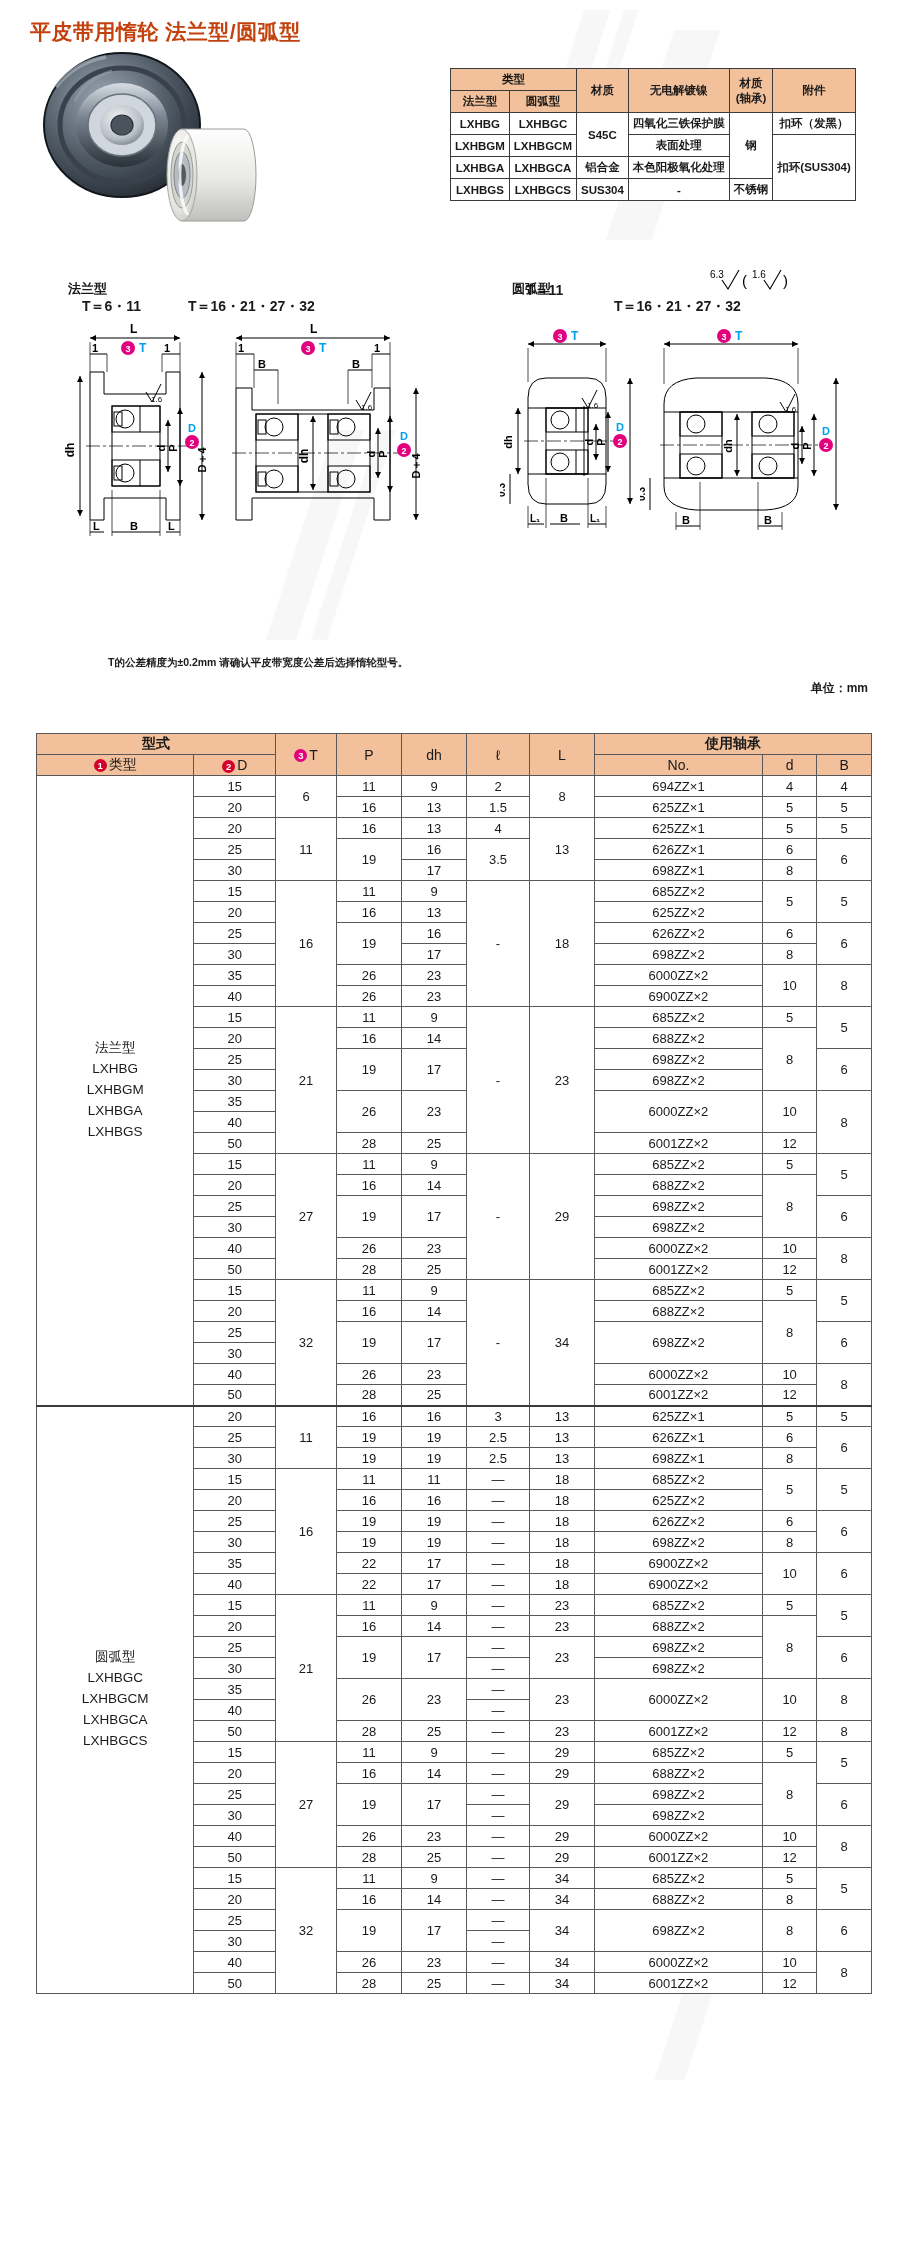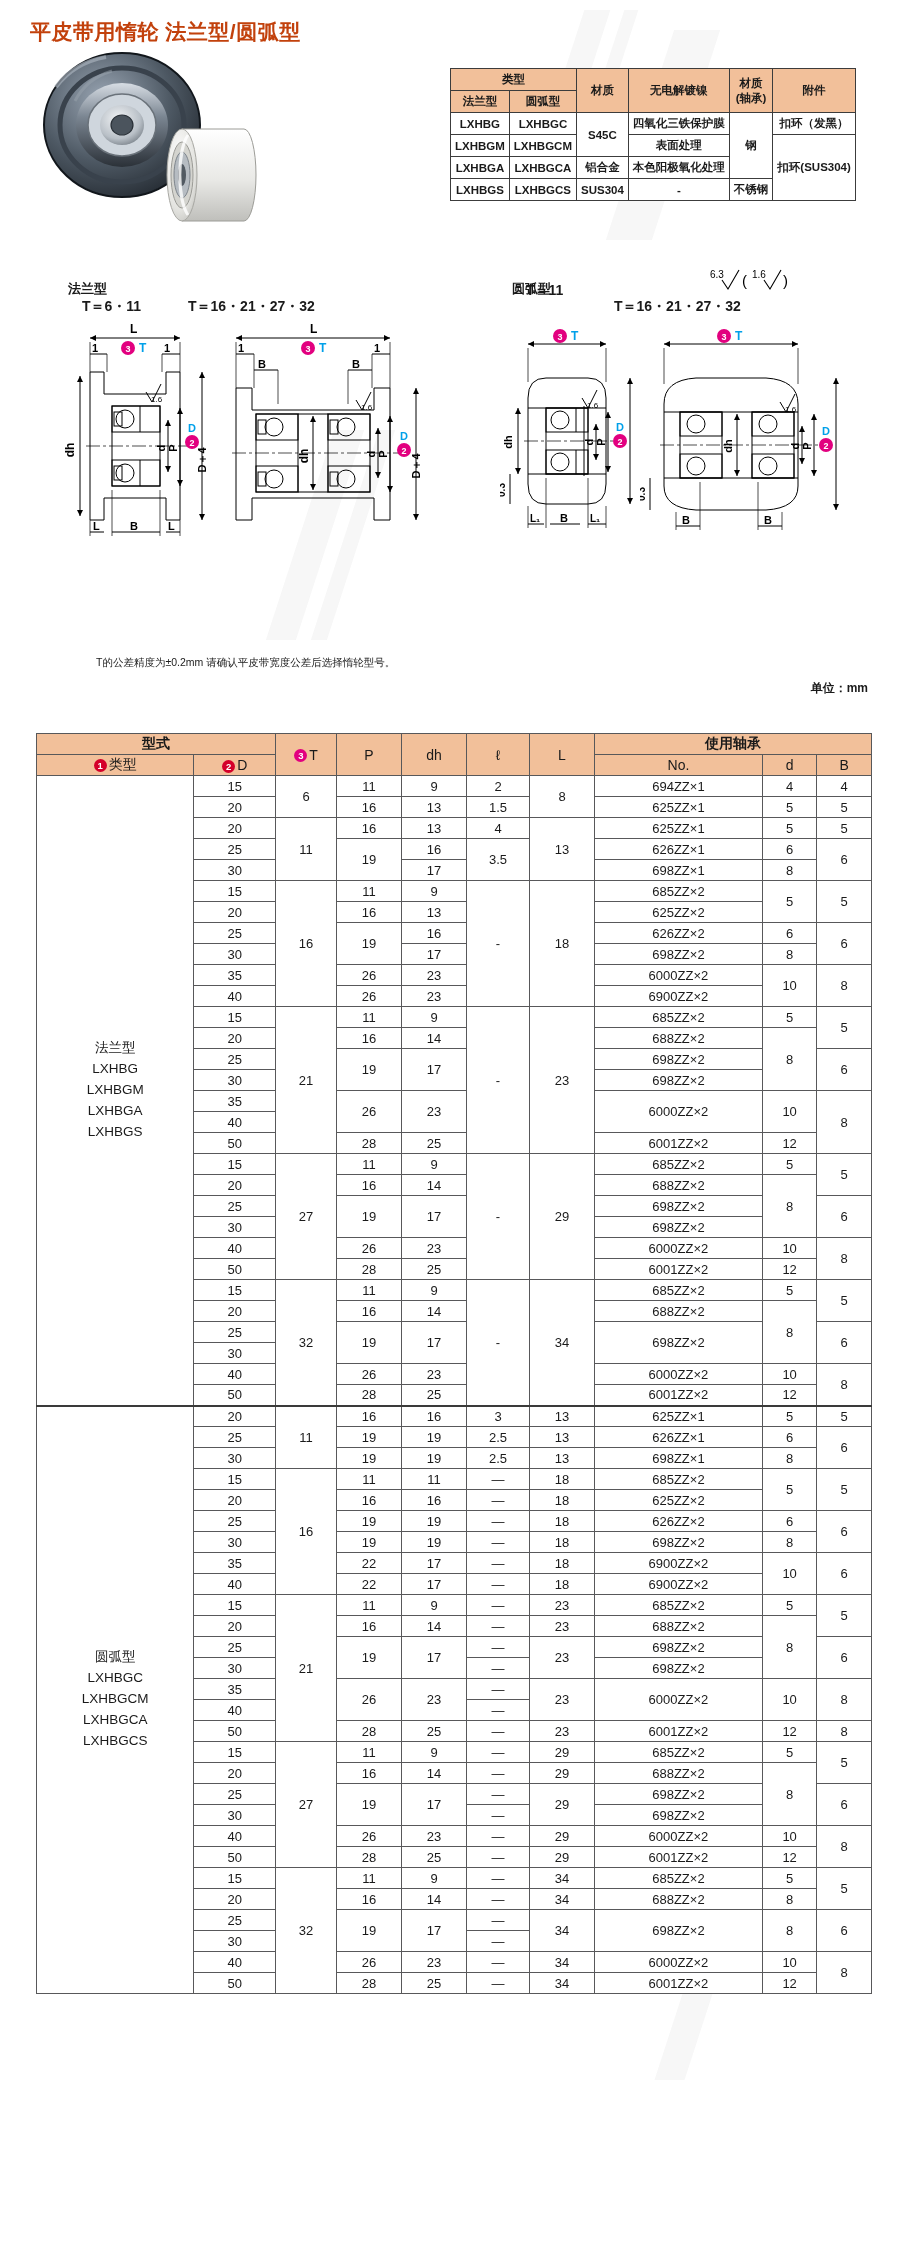--- a/index.html
+++ b/index.html
@@ -35,21 +35,21 @@
     font-size:11.5px; font-weight:bold; background:#fff; height:22px;
   }
   .spec th { background:#f2c09a; font-weight:bold; }
   .spec td.nowrap { white-space:nowrap; }
 
   
   .draw-zone { position:absolute; left:0; top:258px; width:908px; height:420px; }
   .rough { position:absolute; right:110px; top:8px; font-size:11px; }
   .dwg-label { position:absolute; font-size:13px; font-weight:bold; }
   .dwg-sub { position:absolute; font-size:14px; font-weight:bold; }
-  .note { position:absolute; left:96px; top:398px; font-size:10.5px; font-weight:normal; white-space:nowrap;}
+  .note { position:absolute; left:108px; top:398px; font-size:10.5px; font-weight:bold; white-space:nowrap;}
   .unit { position:absolute; right:40px; top:422px; font-size:12px; font-weight:bold;text-align:center; }
 
   
   .main-wrap { position:absolute; left:36px; top:733px; width:729px; }
   table.main { border-collapse:collapse; width:836px; table-layout:fixed; }
   table.main td, table.main th {
     border:1px solid #58585a; text-align:center; vertical-align:middle;
     font-size:13px; background:#fff; padding:0; height:21px; font-weight:normal;
   }
   table.main th { background:#f2c09a; font-weight:bold; font-size:14px; }

